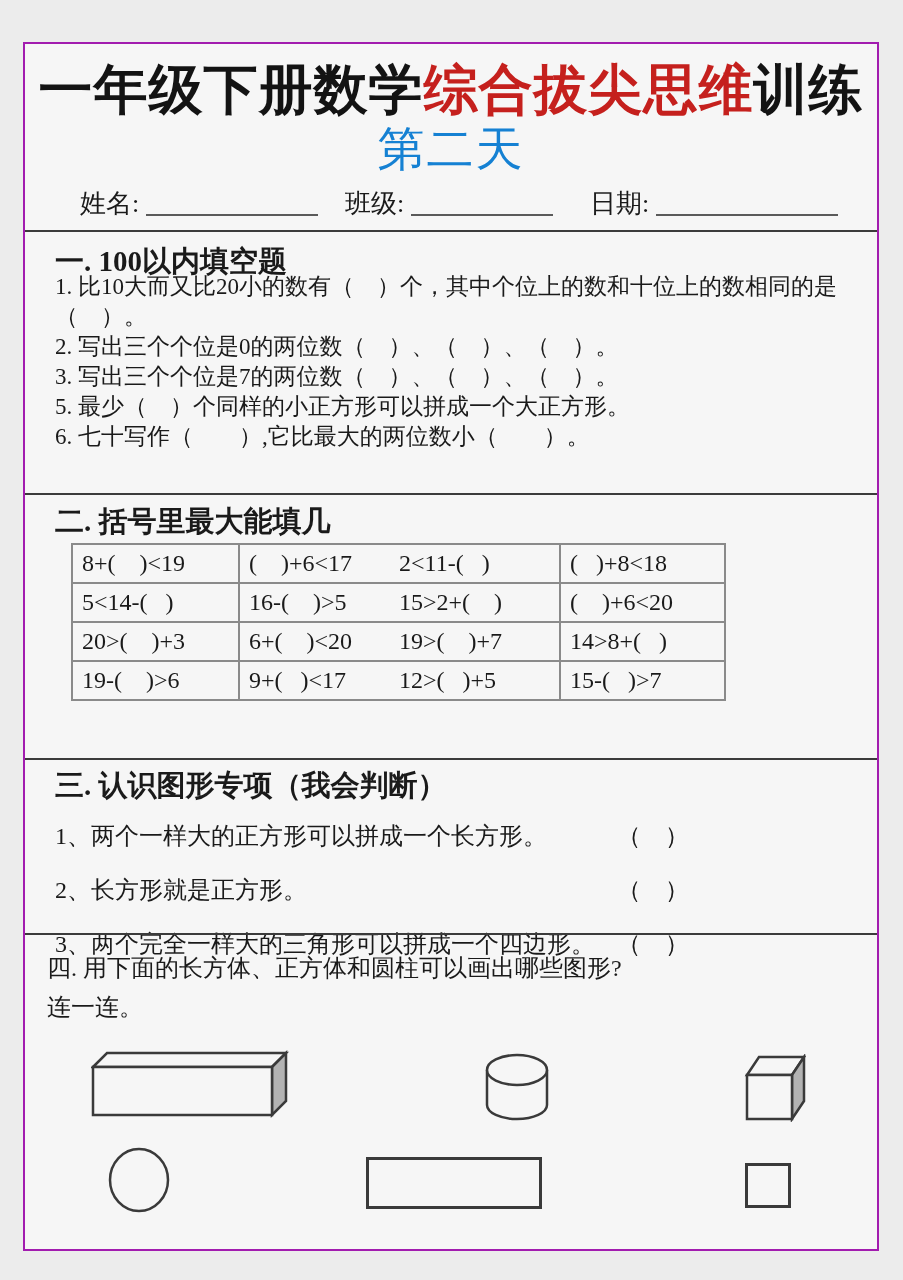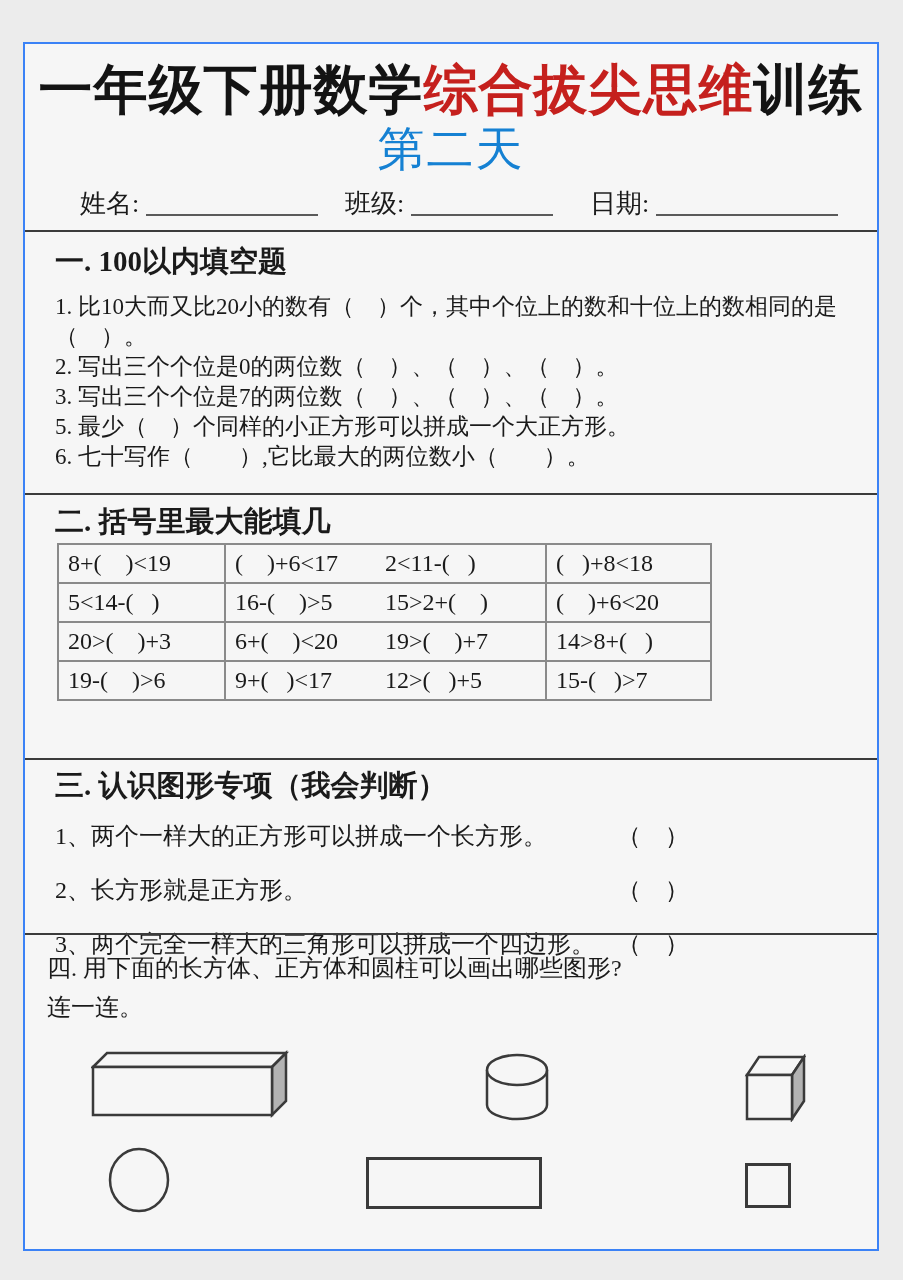--- a/index.html
+++ b/index.html
@@ -1,37 +1,37 @@
 <!DOCTYPE html>
 <html><head>
 <meta charset="utf-8">
 <style>
   html,body{margin:0;padding:0;}
   .canvas{position:relative;width:903px;height:1280px;background:#ececec;overflow:hidden;
           font-family:"Liberation Serif",serif;color:#1a1a1a;}
   .page{position:absolute;left:23px;top:42px;width:856px;height:1209px;box-sizing:border-box;
-        background:#f6f6f6;border:2px solid #3b82f6;}
+        background:#f6f6f6;border:2px solid #a21caf;}
   .title{position:absolute;top:10px;left:0;right:0;text-align:center;
          font-family:"Liberation Sans",sans-serif;font-weight:900;font-size:54px;
          letter-spacing:1px;color:#131313;white-space:nowrap;}
   .title .red{color:#c5201d;}
   .subtitle{position:absolute;top:74px;left:0;right:0;text-align:center;
             font-family:"Liberation Sans",sans-serif;font-weight:400;font-size:47px;
             color:#1581d3;letter-spacing:2px;}
   .fields-row{position:absolute;top:142px;left:0;right:10px;height:46px;font-size:26px;font-weight:normal;}
   .field{position:absolute;top:0;white-space:nowrap;}
   .field.f1{left:55px;} .field.f2{left:320px;} .field.f3{left:565px;}
   .blank{display:inline-block;border-bottom:2px solid #5a5a5a;height:24px;vertical-align:-4px;}
   .blank.w1{width:172px;} .blank.w2{width:142px;} .blank.w3{width:182px;}
   .divider{position:absolute;left:0;right:0;border-top:2px solid #3b3b3b;height:0;}
   .d1{top:186px;} .d2{top:449px;} .d3{top:714px;} .d4{top:889px;}
   .sec-heading{position:absolute;left:30px;font-size:29px;font-weight:bold;white-space:nowrap;}
   .h1{top:198px;} .h2{top:458px;} .h3{top:722px;}
-  .sec1-items{position:absolute;top:248px;left:30px;width:802px;font-size:23px;line-height:30px;}
-  .table-wrap{position:absolute;top:499px;left:32px;border-radius:27px;}
+  .sec1-items{position:absolute;top:228px;left:30px;width:802px;font-size:23px;line-height:30px;}
+  .table-wrap{position:absolute;top:499px;left:46px;border-radius:27px;}
   table.fill{border-collapse:collapse;table-layout:fixed;}
   table.fill td{border:2px solid #8a8a8a;height:37px;font-size:24px;white-space:pre;
                 padding:0 0 0 9px;vertical-align:middle;}
   td.c1{width:156px;} td.cm{width:310px;} td.c3{width:154px;}
   .mid{display:inline-block;width:150px;white-space:pre;}
   .judge-items{position:absolute;top:764px;left:30px;width:800px;font-size:24px;}
   .judge-item{position:relative;height:42px;line-height:32px;white-space:nowrap;margin-top:12px;}
   .judge-item .answer{position:absolute;left:562px;top:0;}
   .sec4-heading{position:absolute;top:898px;left:22px;font-size:24px;font-weight:normal;line-height:39px;margin-top:7px;}
   .shapes{position:absolute;top:1000px;left:0;right:0;height:200px;}

